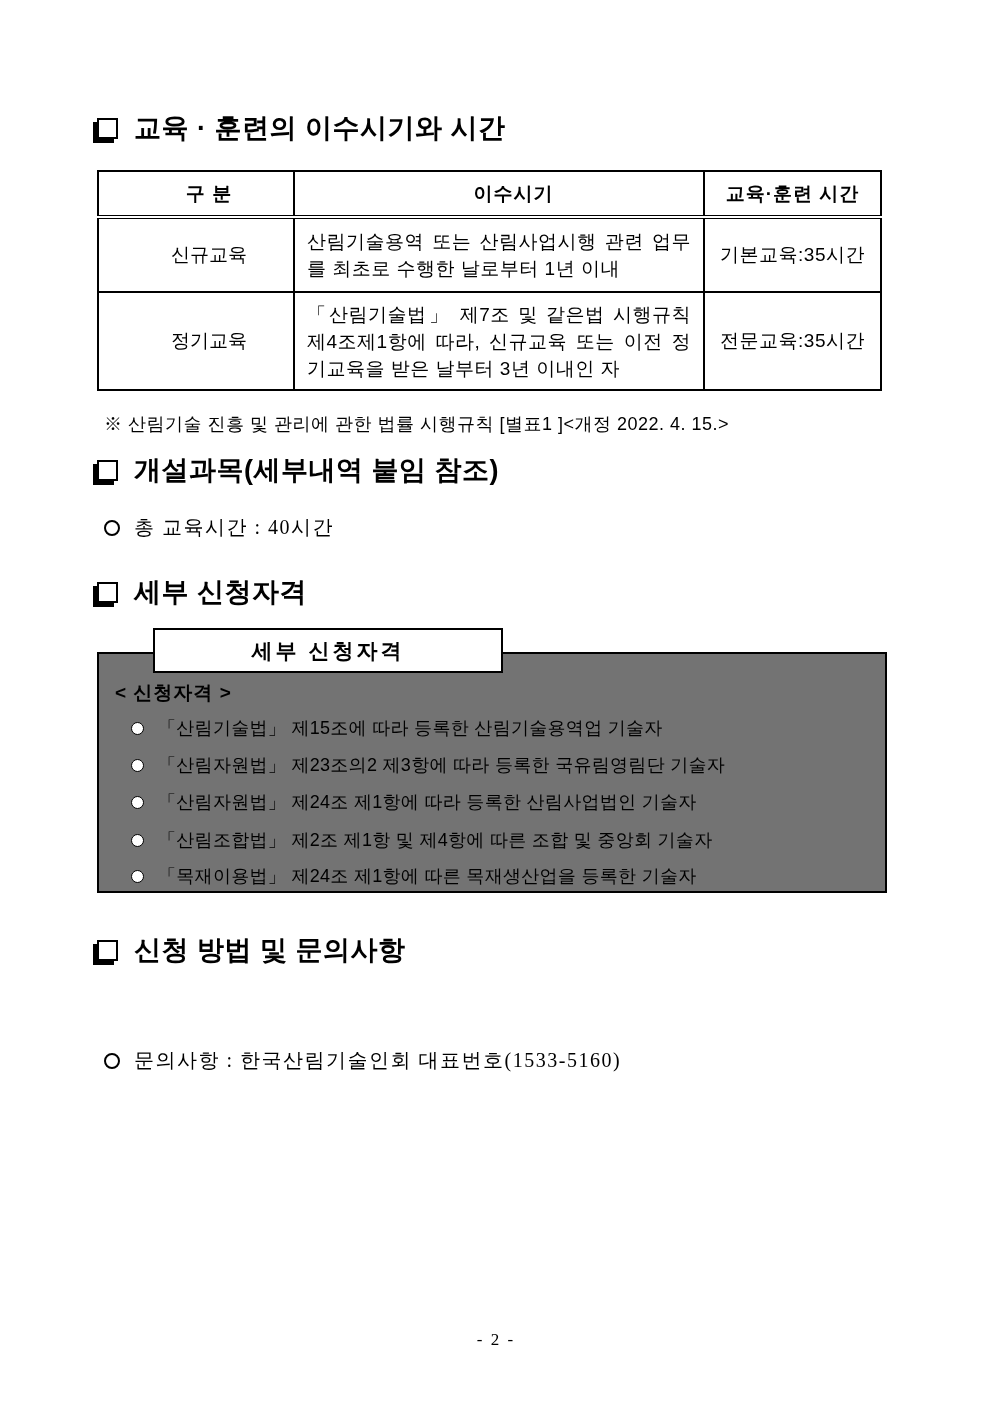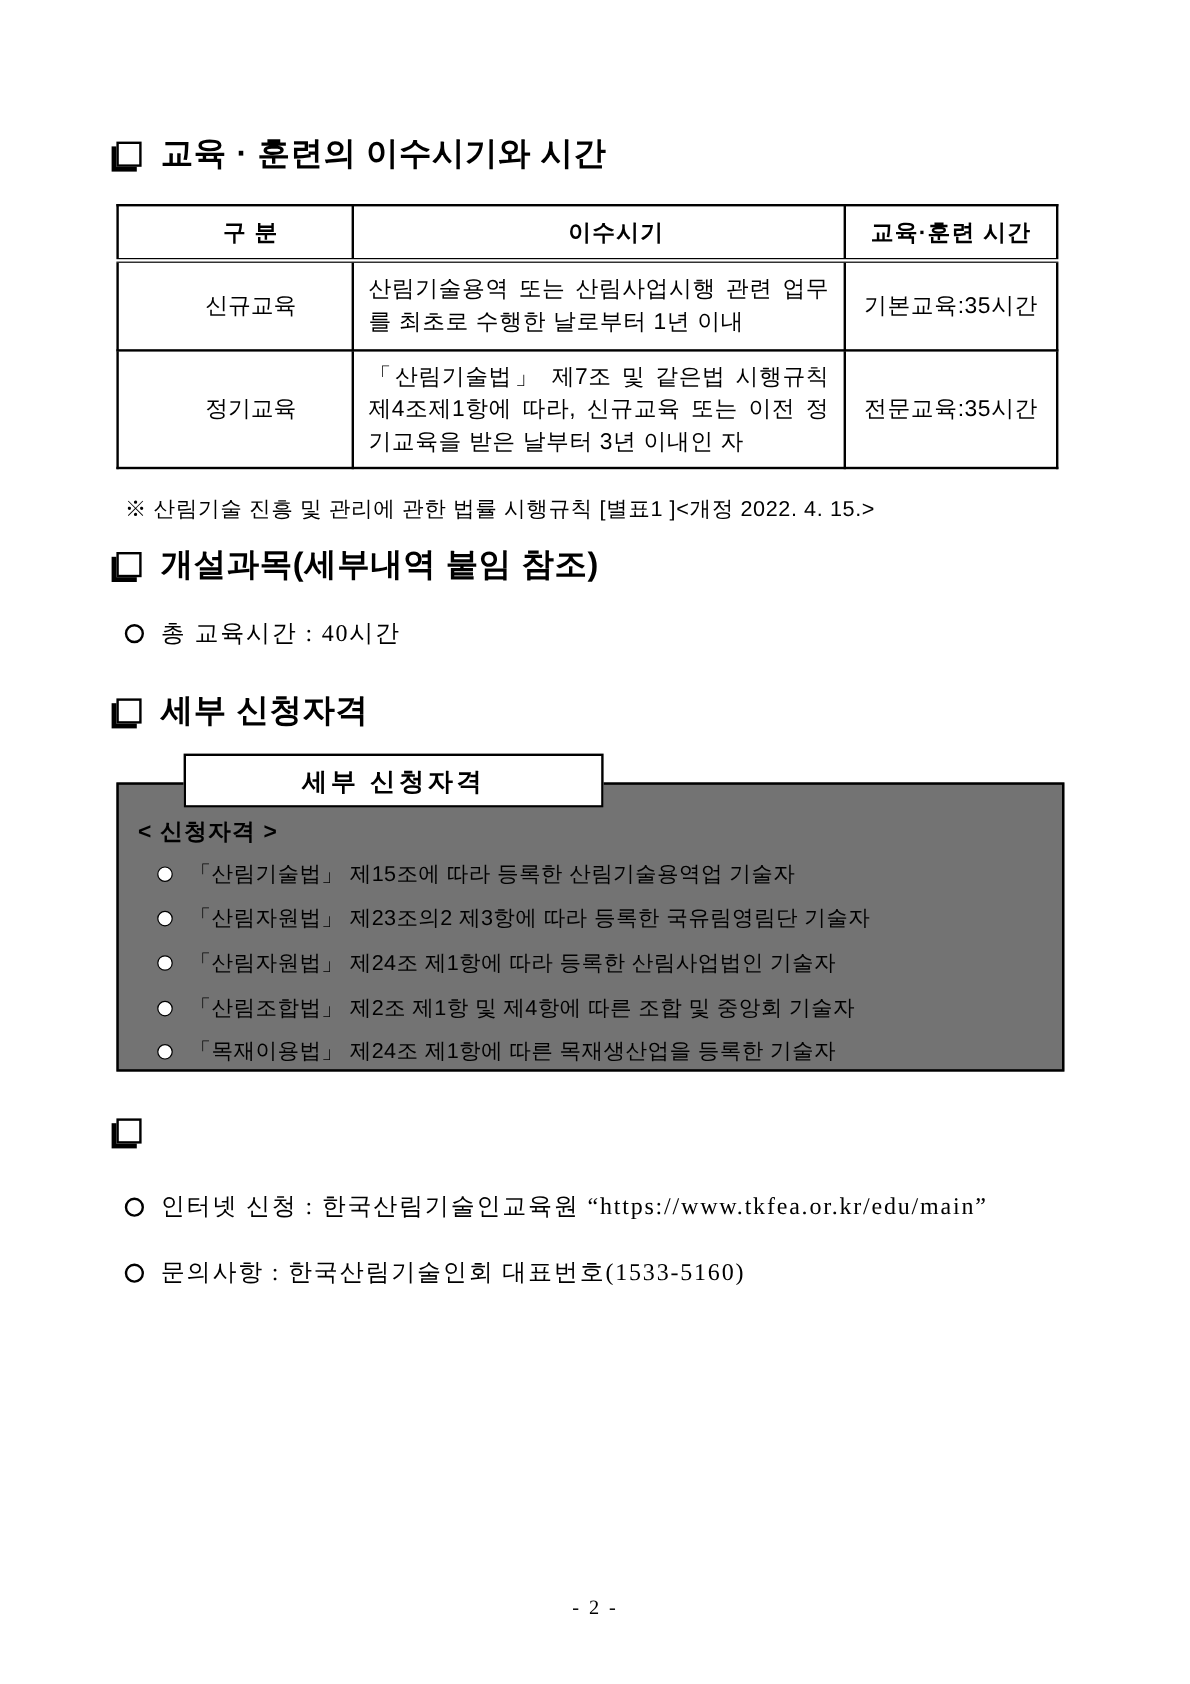--- a/index.html
+++ b/index.html
@@ -223,26 +223,23 @@
       <span>「산림조합법」 제2조 제1항 및 제4항에 따른 조합 및 중앙회 기술자</span>
     </div>
     <div class="qual-item" style="top:210px">
       <span class="circ-bullet"></span>
       <span>「목재이용법」 제24조 제1항에 따른 목재생산업을 등록한 기술자</span>
     </div>
   </div>
 
   <div class="heading" style="top:932px">
     <span class="sq-bullet"></span>
-  </div>
-
-  <div class="circ-line" style="top:992px">
-    <span class="circ-bullet"></span>
-    <span>인터넷 신청 : 한국산림기술인교육원  “https://www.tkfea.or.kr/edu/main”</span>
-  </div>
+    <span>신청 방법 및 문의사항</span>
+  </div>
+
 
   <div class="circ-line" style="top:1047px">
     <span class="circ-bullet"></span>
     <span>문의사항 : 한국산림기술인회 대표번호(1533-5160)</span>
   </div>
 
   <div class="page-number">- 2 -</div>
 
 </div>
 

